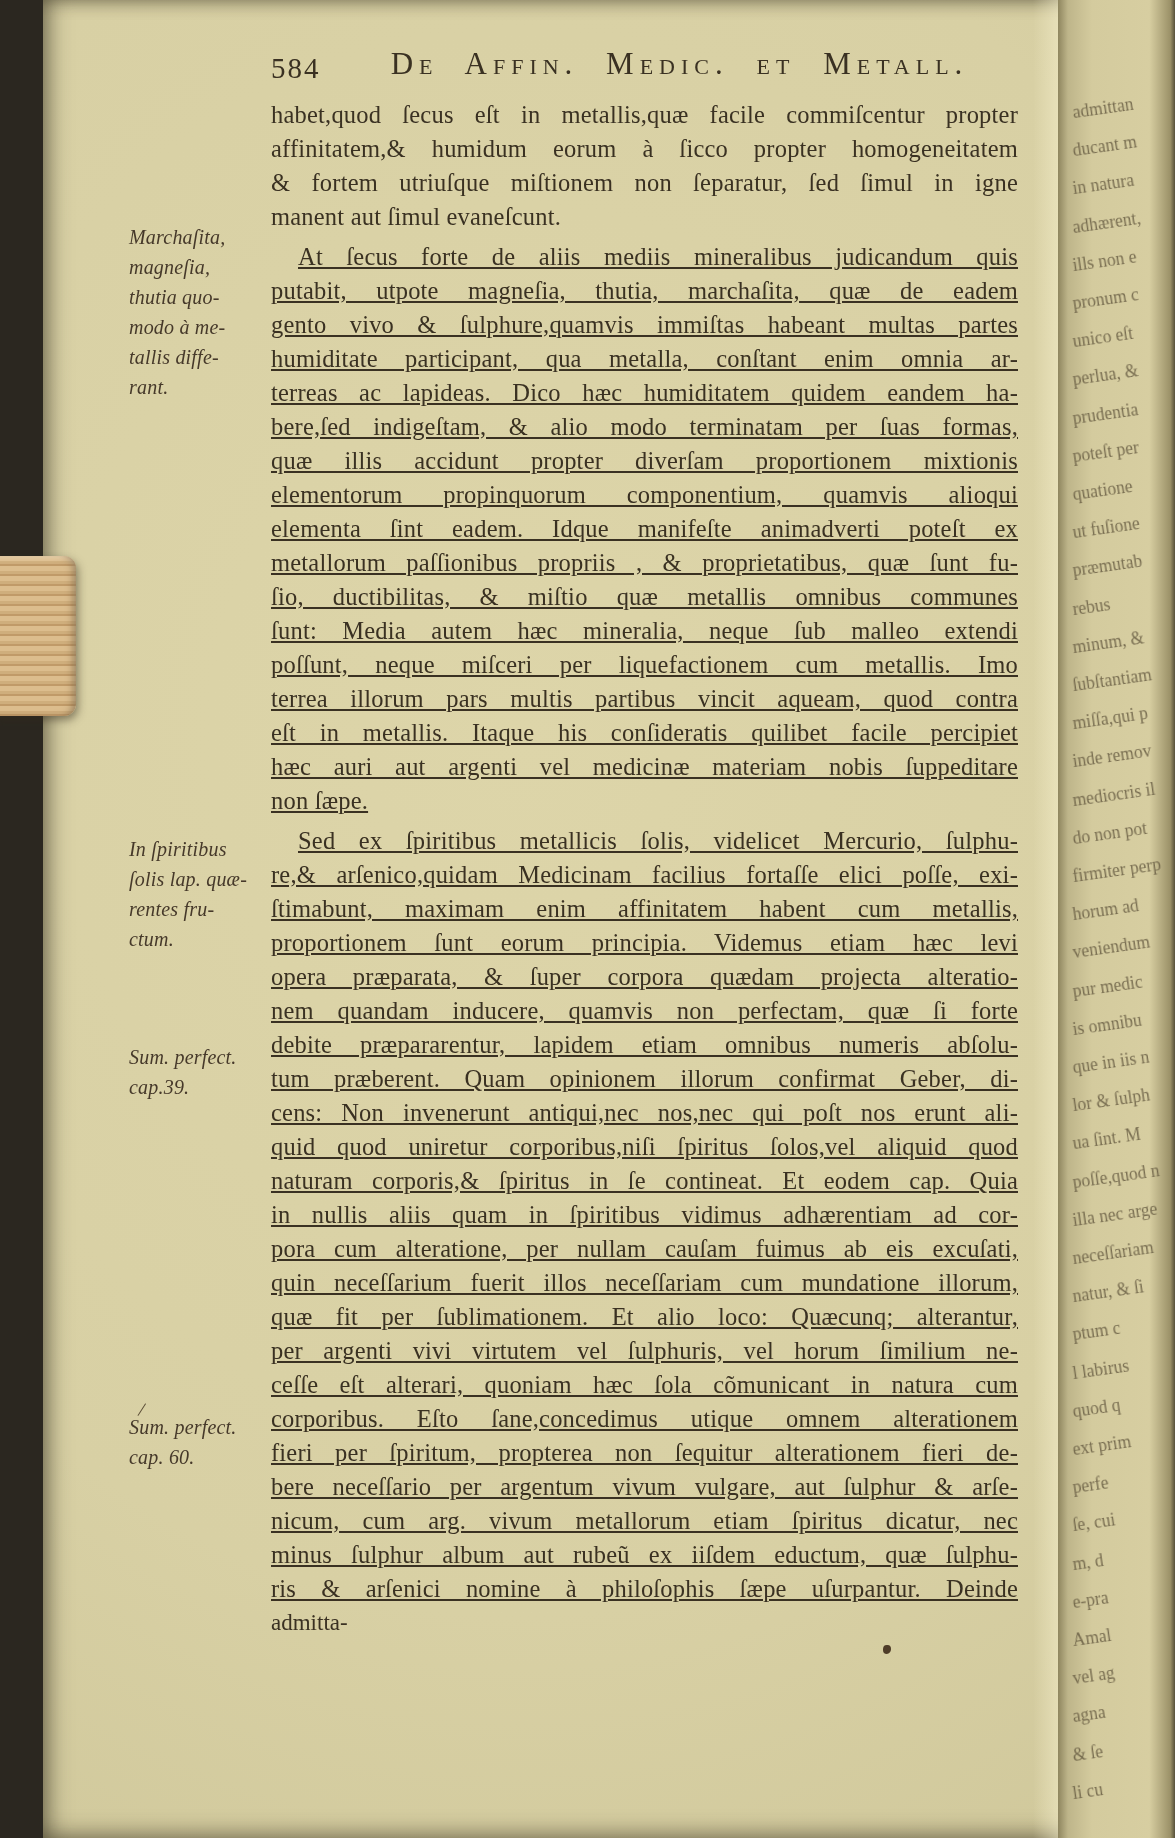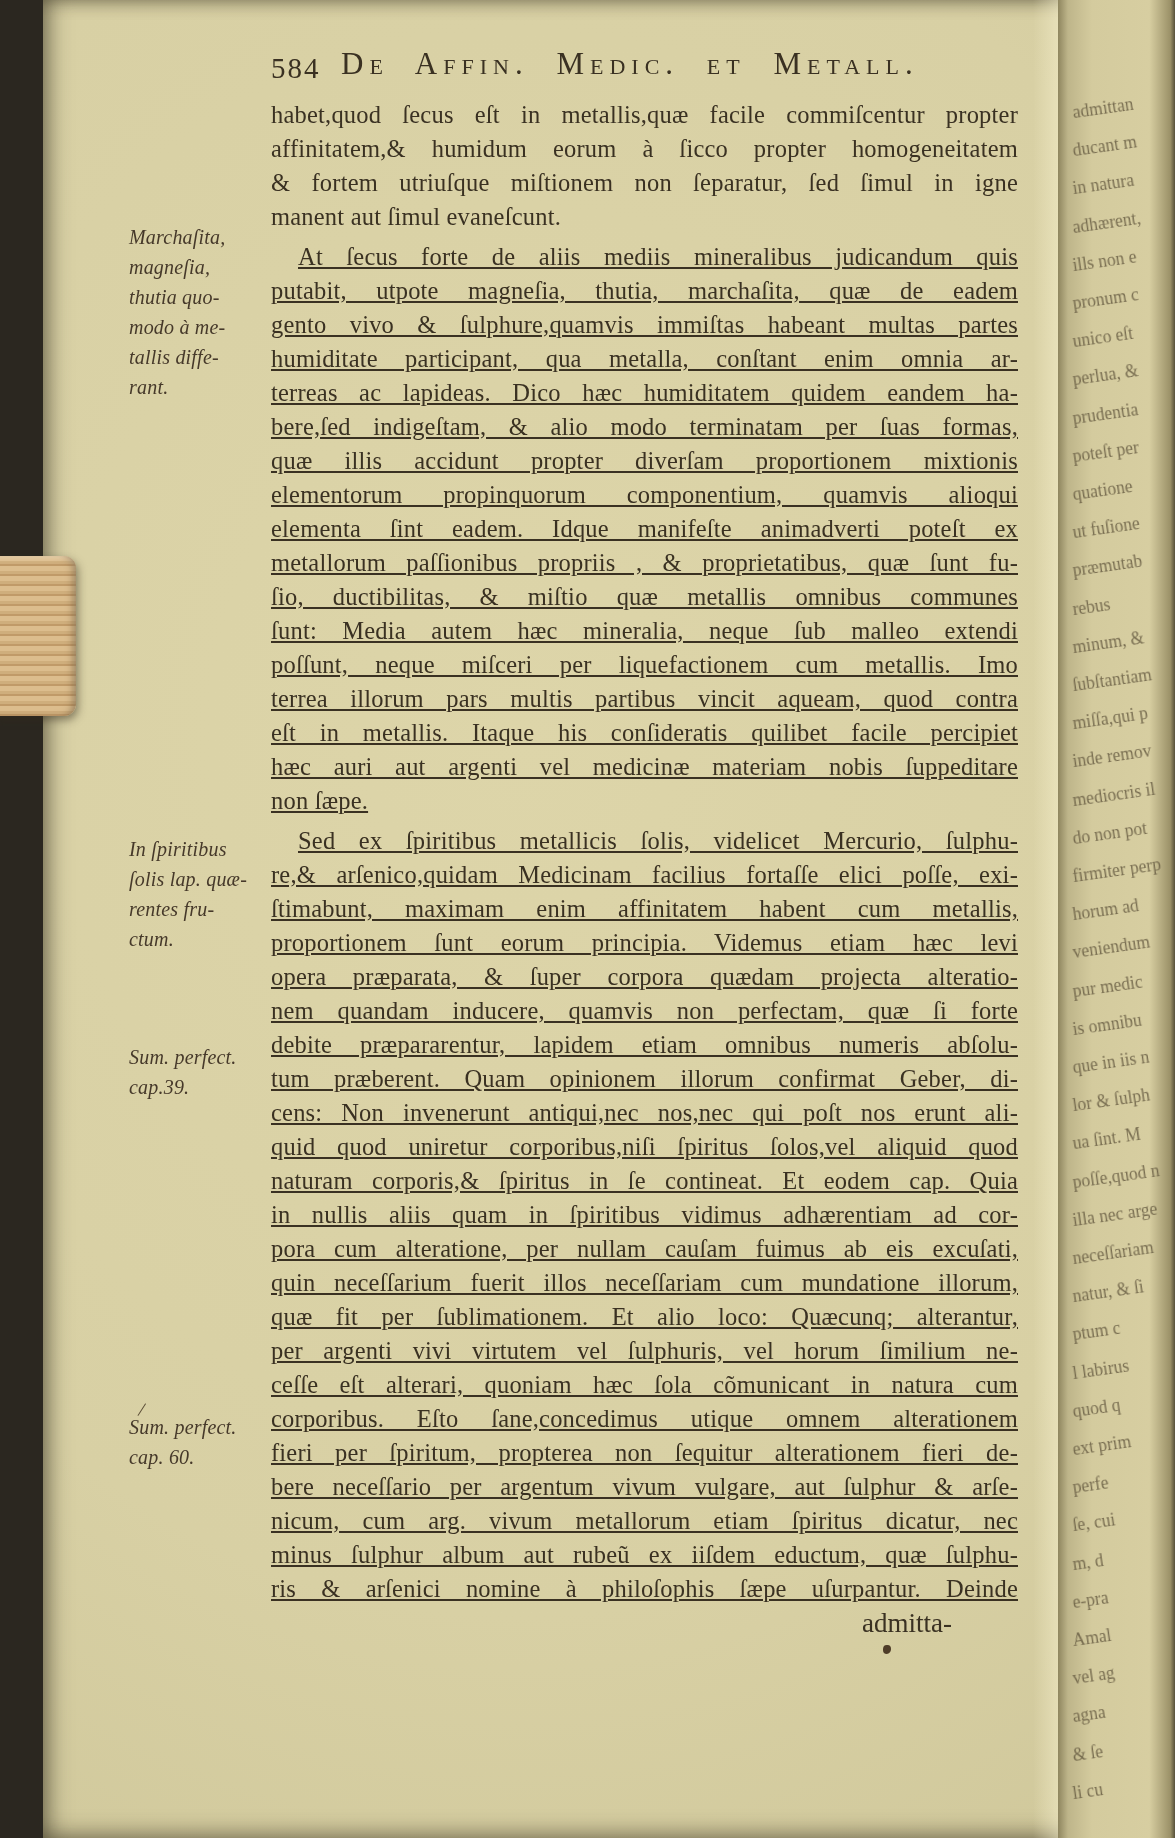--- a/index.html
+++ b/index.html
@@ -48,32 +48,32 @@
   
   .text-block {
     position:absolute; left:228px; top:46px; width:747px;
     color:#3a3122;
   }
   .page-header { position:relative; height:46px; margin-bottom:6px; }
   .page-number {
     position:absolute; left:0; top:6px; font-size:29px; letter-spacing:2px;
   }
   .running-title {
-    position:absolute; left:70px; right:0; top:0; 
+    position:absolute; left:70px; right:0; top:0; text-align:center;
     font-variant:small-caps; font-size:31px; letter-spacing:6px; word-spacing:14px;
   }
   .para { margin:0; }
   .para + .para { margin-top:6px;text-decoration:underline; }
   .line {
     height:34px; line-height:34px; font-size:24.5px;
     white-space:normal; letter-spacing:.2px;
   }
   .jl { text-align:justify; text-align-last:justify; }
   .indent { padding-left:27px; }
-  .catchword-row { height:34px; line-height:34px; font-size:27px; text-align:right; padding-right:66px; }
+  .catchword-row { height:34px; line-height:34px; font-size:23px; text-align:left; padding-right:66px; }
   
   .margin-note {
     position:absolute; left:86px; width:140px;
     font-style:italic; font-size:20px; line-height:30px; color:#46392a;
     letter-spacing:.2px;
   }
   .mn-0 { top:222px; } .mn-1 { top:834px; } .mn-2 { top:1042px; } .mn-3 { top:1412px; }
   
   .ink-dot {
     position:absolute; left:840px; top:1645px; width:8px; height:9px;

